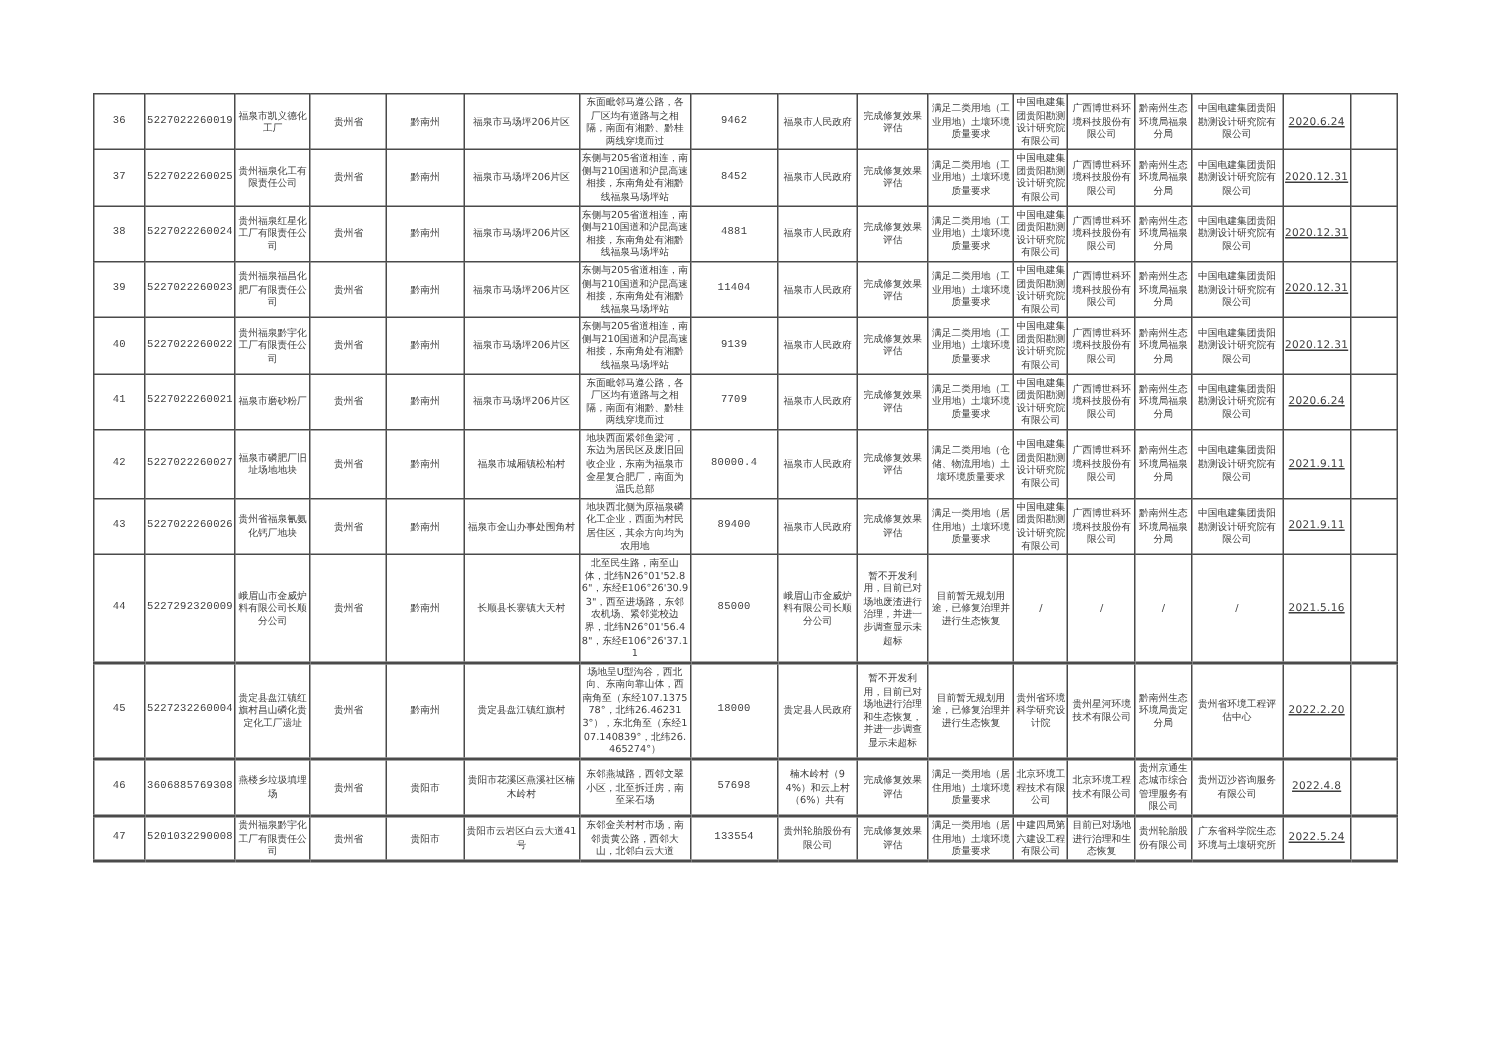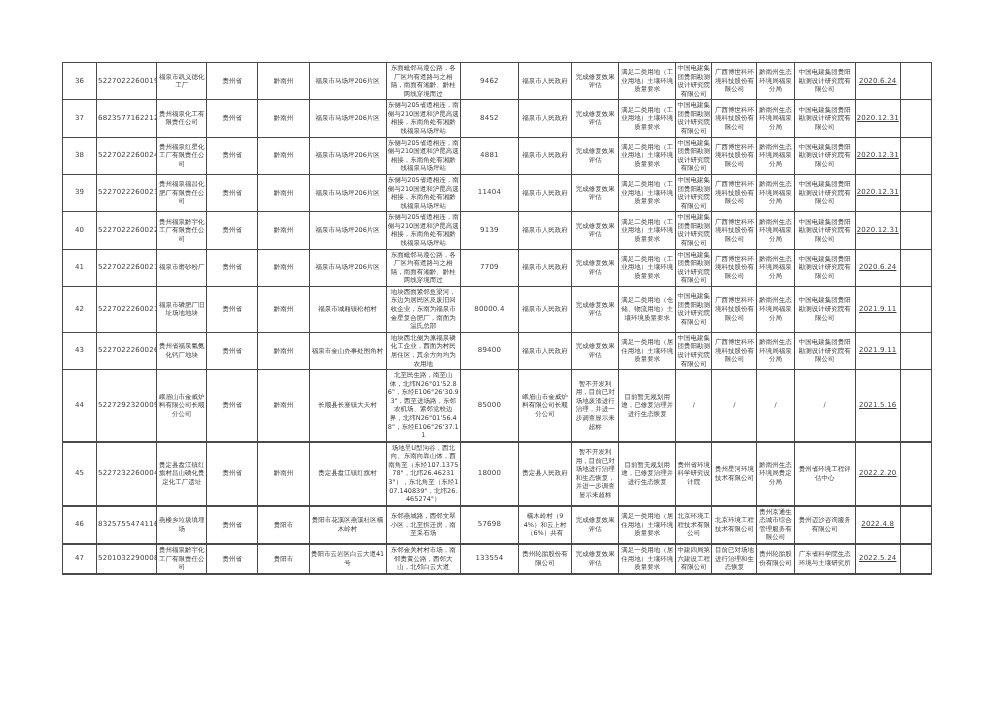--- a/index.html
+++ b/index.html
@@ -2,21 +2,21 @@
 <html><head>
 <meta charset="utf-8">
 <style>
   html,body{margin:0;padding:0;background:#e8e8e8;}
   .page{position:relative;width:1000px;height:707px;background:#ffffff;margin:0 auto;overflow:hidden;
         font-family:"DejaVu Sans",sans-serif;}
   table.records{position:absolute;left:62px;top:62px;width:870px;border-collapse:collapse;
         table-layout:fixed;font-size:6.5px;color:#3d3d3d;}
   table.records td{border:1px solid #4a4a4a;padding:1px;text-align:center;vertical-align:middle;
         line-height:1.32;word-break:break-all;overflow-wrap:anywhere;}
-  td.num{font-size:7px;letter-spacing:0.2px;white-space:nowrap;overflow:hidden;}
+  td.num{font-size:7px;letter-spacing:0.2px;white-space:nowrap;overflow:hidden;font-family:Liberation Mono, monospace;}
   td.wrapnum{font-size:7px;letter-spacing:0.2px;text-decoration:underline;}
   
   table.records tr:nth-child(10) td,
   table.records tr:nth-child(11) td,
   table.records tr:nth-child(12) td{border-top-width:2px;}
   table.records tr:last-child td{border-bottom-width:2px;}
 </style>
 </head>
 <body>
 
@@ -56,21 +56,21 @@
     <td>满足二类用地（工业用地）土壤环境质量要求</td>
     <td>中国电建集团贵阳勘测设计研究院有限公司</td>
     <td>广西博世科环境科技股份有限公司</td>
     <td>黔南州生态环境局福泉分局</td>
     <td>中国电建集团贵阳勘测设计研究院有限公司</td>
     <td class="wrapnum">2020.6.24</td>
     <td></td>
   </tr>
         <tr>
     <td class="num">37</td>
-    <td class="num">6823577162212</td>
+    <td class="num">5227022260025</td>
     <td>贵州福泉化工有限责任公司</td>
     <td>贵州省</td>
     <td>黔南州</td>
     <td>福泉市马场坪206片区</td>
     <td>东侧与205省道相连，南侧与210国道和沪昆高速相接，东南角处有湘黔线福泉马场坪站</td>
     <td class="num">8452</td>
     <td>福泉市人民政府</td>
     <td>完成修复效果评估</td>
     <td>满足二类用地（工业用地）土壤环境质量要求</td>
     <td>中国电建集团贵阳勘测设计研究院有限公司</td>
@@ -227,21 +227,21 @@
     <td>目前暂无规划用途，已修复治理并进行生态恢复</td>
     <td>贵州省环境科学研究设计院</td>
     <td>贵州星河环境技术有限公司</td>
     <td>黔南州生态环境局贵定分局</td>
     <td>贵州省环境工程评估中心</td>
     <td class="wrapnum">2022.2.20</td>
     <td></td>
   </tr>
         <tr>
     <td class="num">46</td>
-    <td class="num">8325755474116</td>
+    <td class="num">3606885769308</td>
     <td>燕楼乡垃圾填埋场</td>
     <td>贵州省</td>
     <td>贵阳市</td>
     <td>贵阳市花溪区燕溪社区楠木岭村</td>
     <td>东邻燕城路，西邻文翠小区，北至拆迁房，南至采石场</td>
     <td class="num">57698</td>
     <td>楠木岭村（94%）和云上村（6%）共有</td>
     <td>完成修复效果评估</td>
     <td>满足一类用地（居住用地）土壤环境质量要求</td>
     <td>北京环境工程技术有限公司</td>

